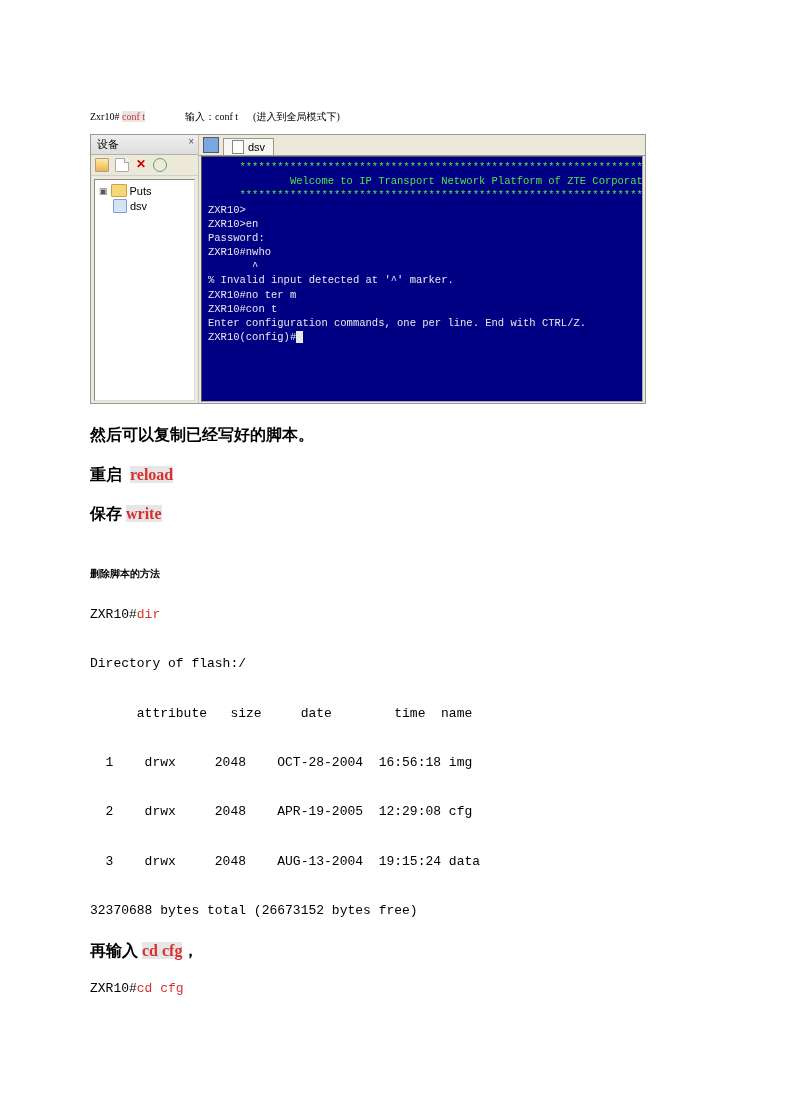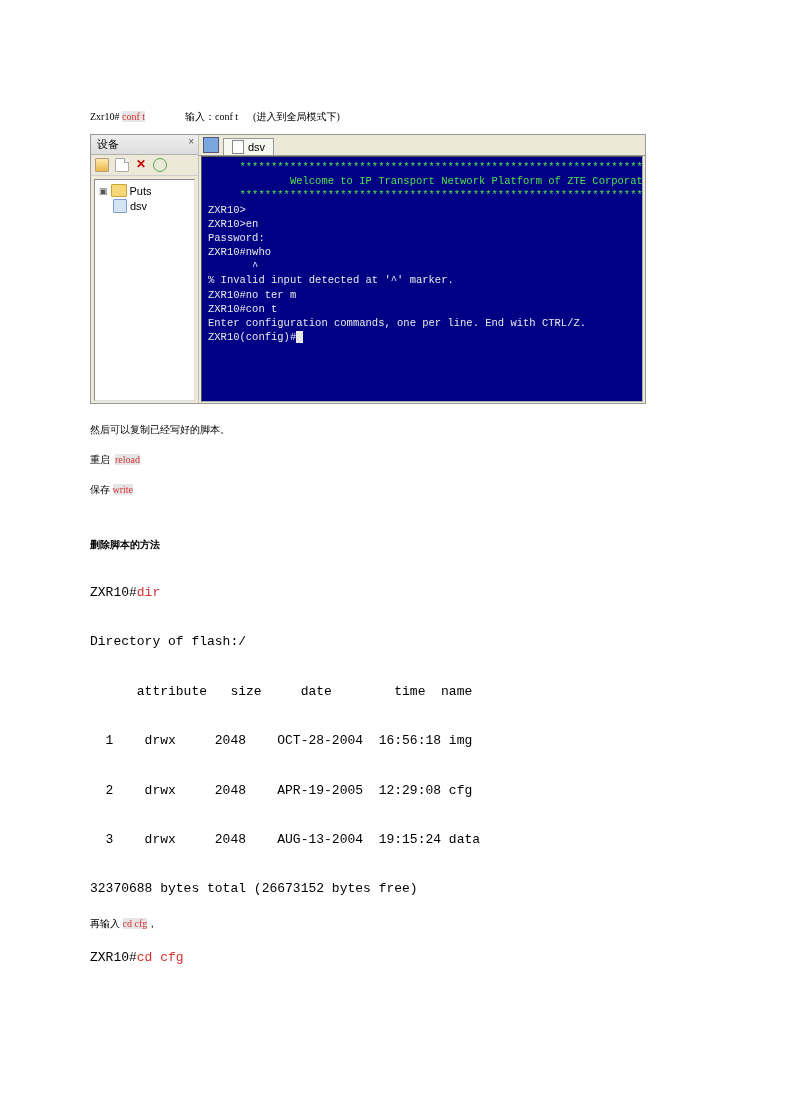--- a/index.html
+++ b/index.html
@@ -117,35 +117,36 @@
     margin:0 2px 2px 2px;
     white-space:pre;
     overflow:hidden;
     box-sizing:border-box;
   }
   .stars{ color:#4fe04f; }
   .welcome{ color:#4fe04f; }
   .cursor { display:inline-block;width:7px;height:12px;background:#e8e8e8;vertical-align:text-bottom;}
   .clearfix::after{content:"";display:block;clear:both;}
   .p {
-    font-size: 10px;
+    font-size: 16px;
     margin: 0 0 14px 0;
     line-height: 1.6;
+    font-weight: bold;
   }
   .h2 {
     font-size: 10px;
     font-weight: bold;
     margin: 40px 0 18px 0;
   }
   .mono-block {
     font-family: "Courier New", monospace;
     font-size: 13px;
     white-space: pre;
     line-height: 1.9;
-    margin-top: 29px;
+    margin-top: 22px;
   }
 </style>
 </head>
 <body>
 
 <div class="page">
 
   <div class="line1">
     <span>Zxr10#</span>
     <span class="hl red">conf t</span>

